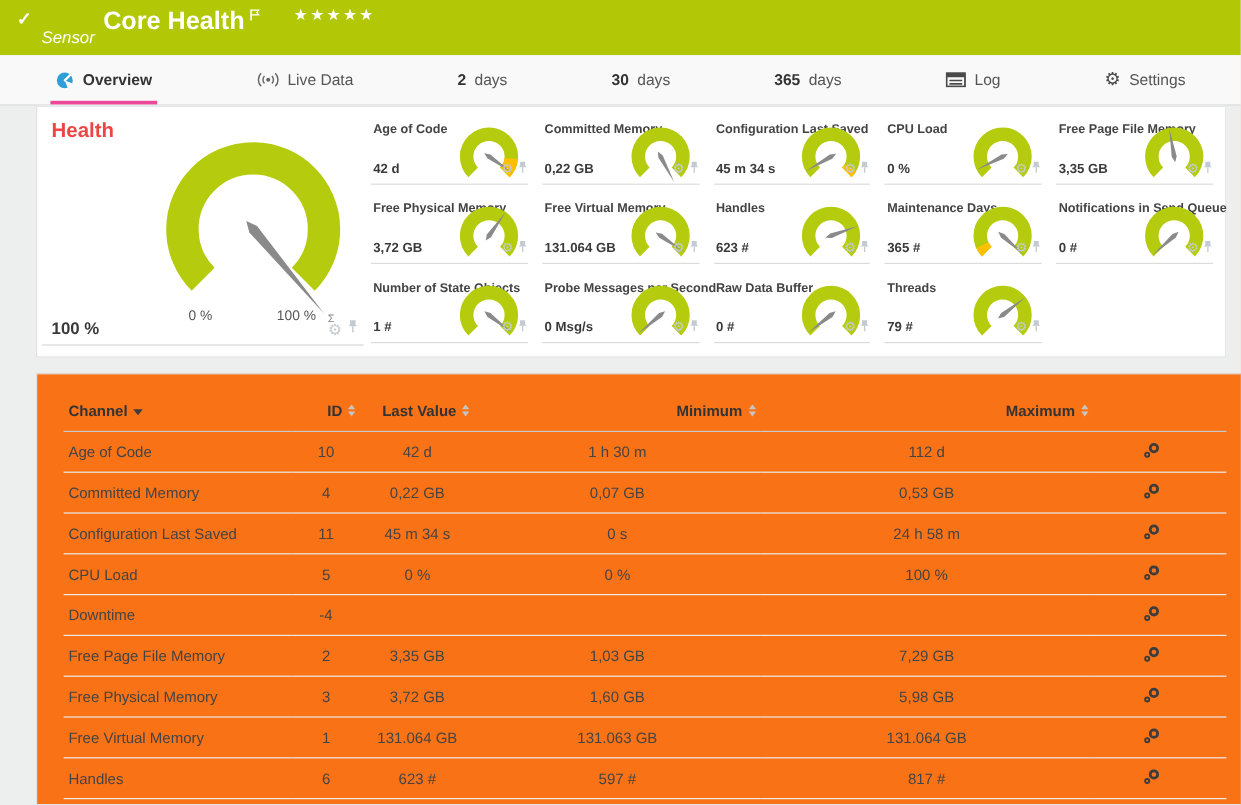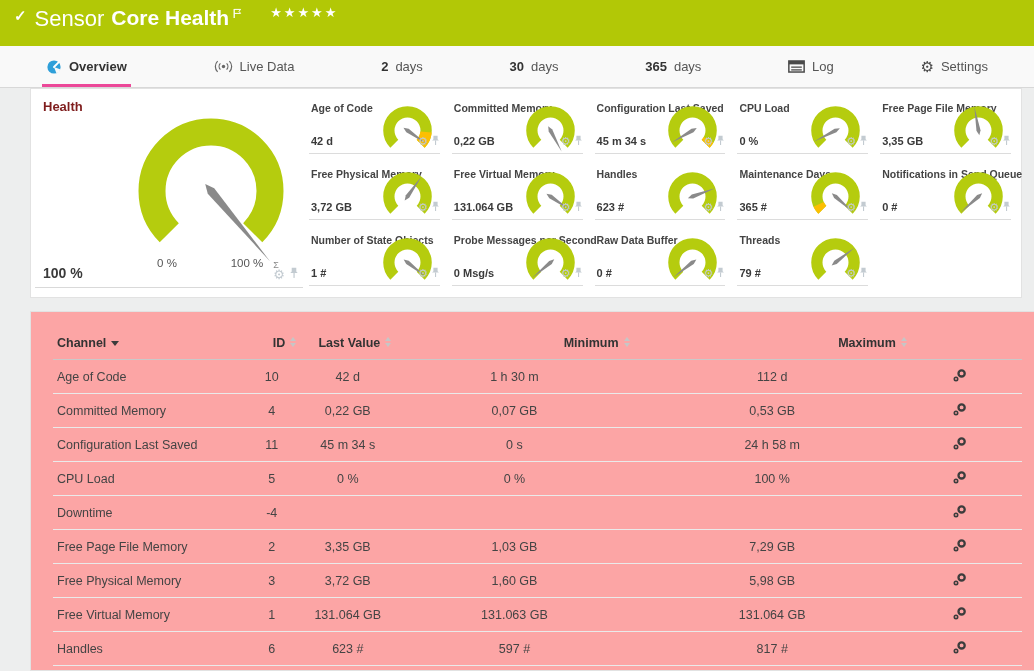--- a/index.html
+++ b/index.html
@@ -3,59 +3,59 @@
 <meta charset="utf-8">
 <style>
   * { margin:0; padding:0; box-sizing:border-box; }
   html,body { width:1034px; height:671px; overflow:hidden; background:#edeeee;
     font-family:"Liberation Sans", sans-serif; }
 
   
   .topbar { height:46px; background:#b2c806; color:#fff; padding:5px 10px 0 12px; }
   .topbar .row1 { display:flex; align-items:flex-start; }
   .check { font-size:15px; font-weight:bold; margin:2px 8px 0 2px; }
-  .kind  { font-size:22px; margin-top:1px; }
+  .kind  { font-style:italic; font-size:14px; margin-top:18px; }
   .sensor-title { font-weight:bold; font-size:21px; margin:1px 0 0 7px; }
   .flagic { margin:0 0 0 4px; }
   .stars { margin-left:28px; font-size:13px; letter-spacing:2px; margin-top:0px; }
   .status-ok { font-size:11px; font-weight:bold; margin:3px 0 0 46px; }
 
   
   .tabbar { height:42px; background:#f9f9f9; border-bottom:1px solid #d8d8d8;
     display:flex; justify-content:space-between; padding:0 42px; }
   .tab { display:flex; align-items:center; gap:7px; font-size:13px; color:#555;
     cursor:pointer; height:100%; padding:0 4px; }
   .tab.active { border-bottom:3px solid #ec4899; color:#333; font-weight:bold; padding-top:3px; }
   .tab .num { font-weight:bold; color:#333; }
   .ticon { display:inline-flex; align-items:center; }
   .gearGlyph { font-size:15px; color:#4a4a4a; line-height:1; }
 
   
   .gaugecard { position:absolute; left:30px; top:88px; width:992px; height:210px;
     background:#fff; border:1px solid #e2e2e2; display:flex; }
   .healthcell { width:276px; position:relative; border-bottom:0; }
   .hborder { position:absolute; left:4px; right:4px; bottom:9px; border-bottom:1px solid #d9d9d9; }
-  .htitle { position:absolute; left:12px; top:10px; font-size:13px; font-weight:bold; color:#7f1d1d; }
+  .htitle { position:absolute; left:12px; top:10px; font-size:17px; font-weight:bold; color:#ef4444; }
   .hsvg { position:absolute; left:80px; top:12px; }
   .hvalue { position:absolute; left:12px; bottom:16px; font-size:14px; font-weight:bold; color:#3a3a3a; }
   .hicons { position:absolute; right:8px; bottom:14px; display:flex; gap:4px; align-items:center; }
 
   .ggrid { flex:1; display:grid; grid-template-columns:repeat(5,1fr);
     grid-auto-rows:66px; padding-top:8px; }
   .gcell { position:relative; height:57px; margin:0 10px 0 2px; border-bottom:1px solid #dcdcdc; }
   .gtitle { position:absolute; left:2px; top:5px; font-size:10.5px; font-weight:bold;
     color:#444; white-space:nowrap; }
   .gsvg { position:absolute; right:4px; top:7px; }
   .gvalue { position:absolute; left:2px; bottom:6px; font-size:11px; font-weight:bold; color:#3a3a3a; }
   .gicons { position:absolute; right:0; bottom:3px; display:flex; gap:3px; align-items:center; }
   .miniGear { font-size:11px; color:#c3cbd1; line-height:1; }
 
   
   .tablecard { position:absolute; left:30px; top:311px; width:1004px; height:360px;
-    background:#fca5a5; border:1px solid #e2e2e2; border-right:none; padding:16px 12px 0 22px; }
+    background:#f97316; border:1px solid #e2e2e2; border-right:none; padding:16px 12px 0 22px; }
   table { width:100%; border-collapse:collapse; font-size:12.5px; color:#444; table-layout:fixed; }
   th { font-weight:bold; color:#333; text-align:right; padding:8px 4px 9px 4px;
     border-bottom:1px solid #c9c9c9; white-space:nowrap; }
   th.left, td.left { text-align:left; }
   td { text-align:center; padding:8px 4px; border-bottom:1px solid #eaeaea; white-space:nowrap; }
   td.iconcell { padding-right:16px; }
   .sortIc { display:inline-block; margin-left:5px; vertical-align:0px; }
   .sortIc i { display:block; width:0; height:0; border-left:3.5px solid transparent;
     border-right:3.5px solid transparent; }
   .sortIc .up { border-bottom:4px solid #c6c6c6; margin-bottom:2px; }

